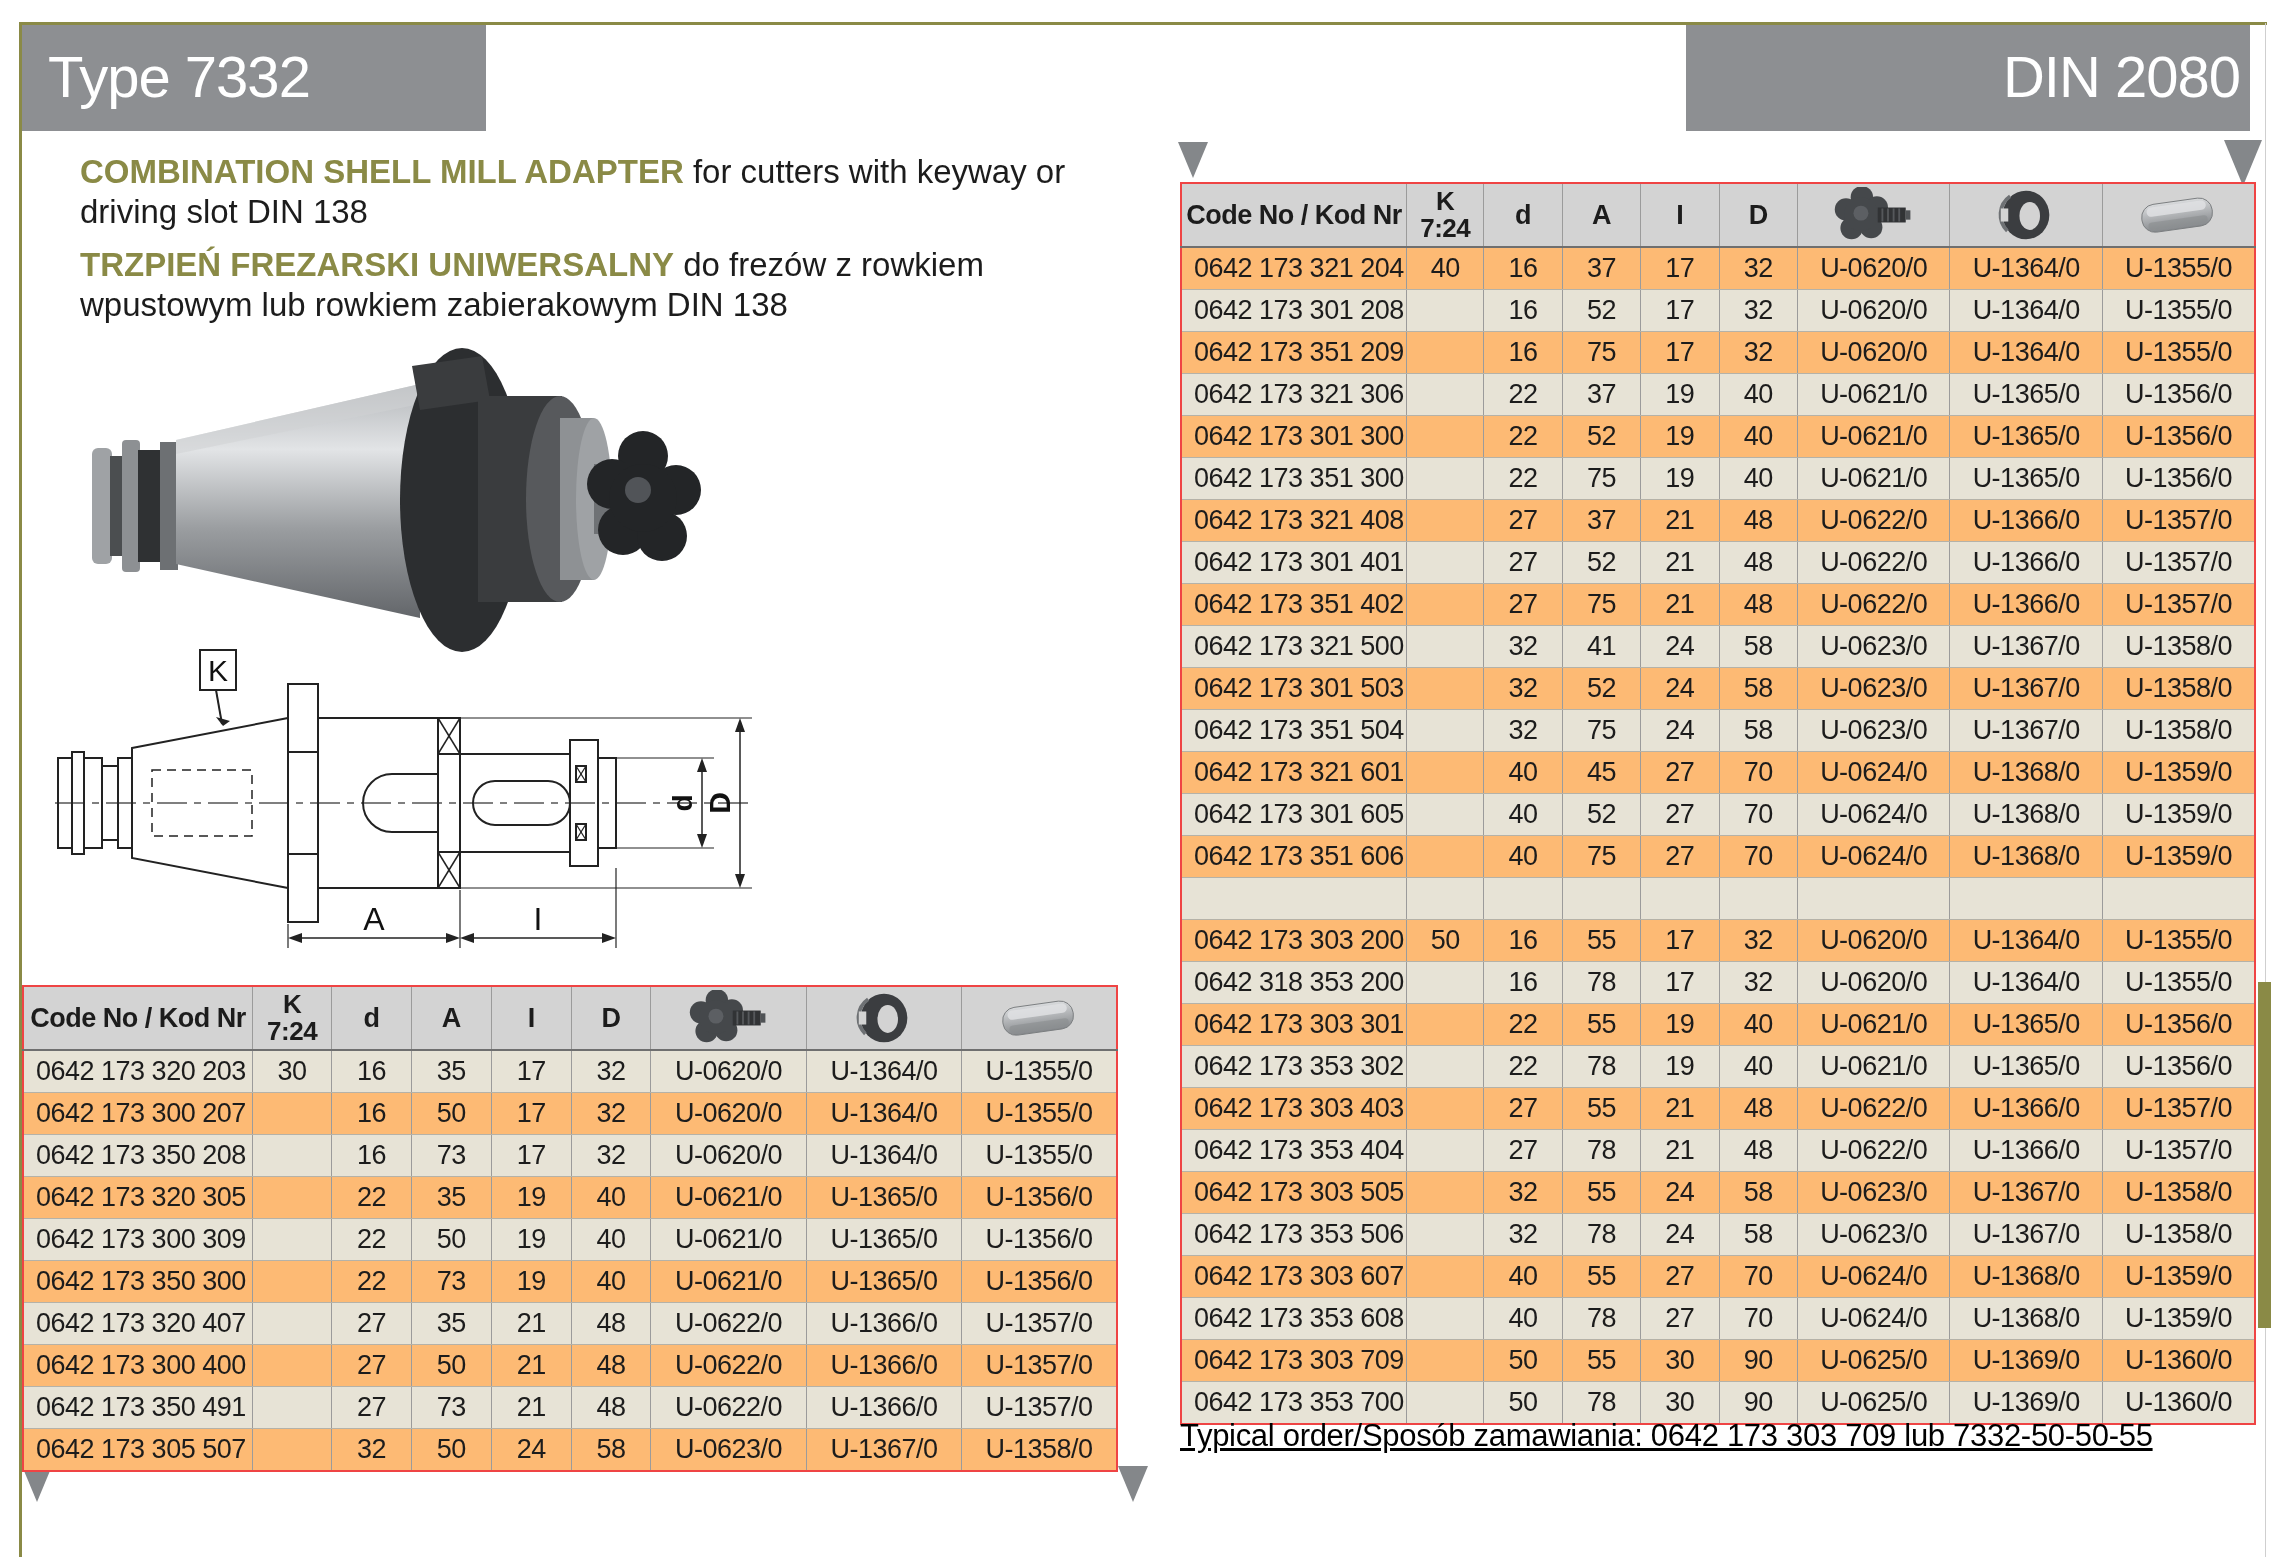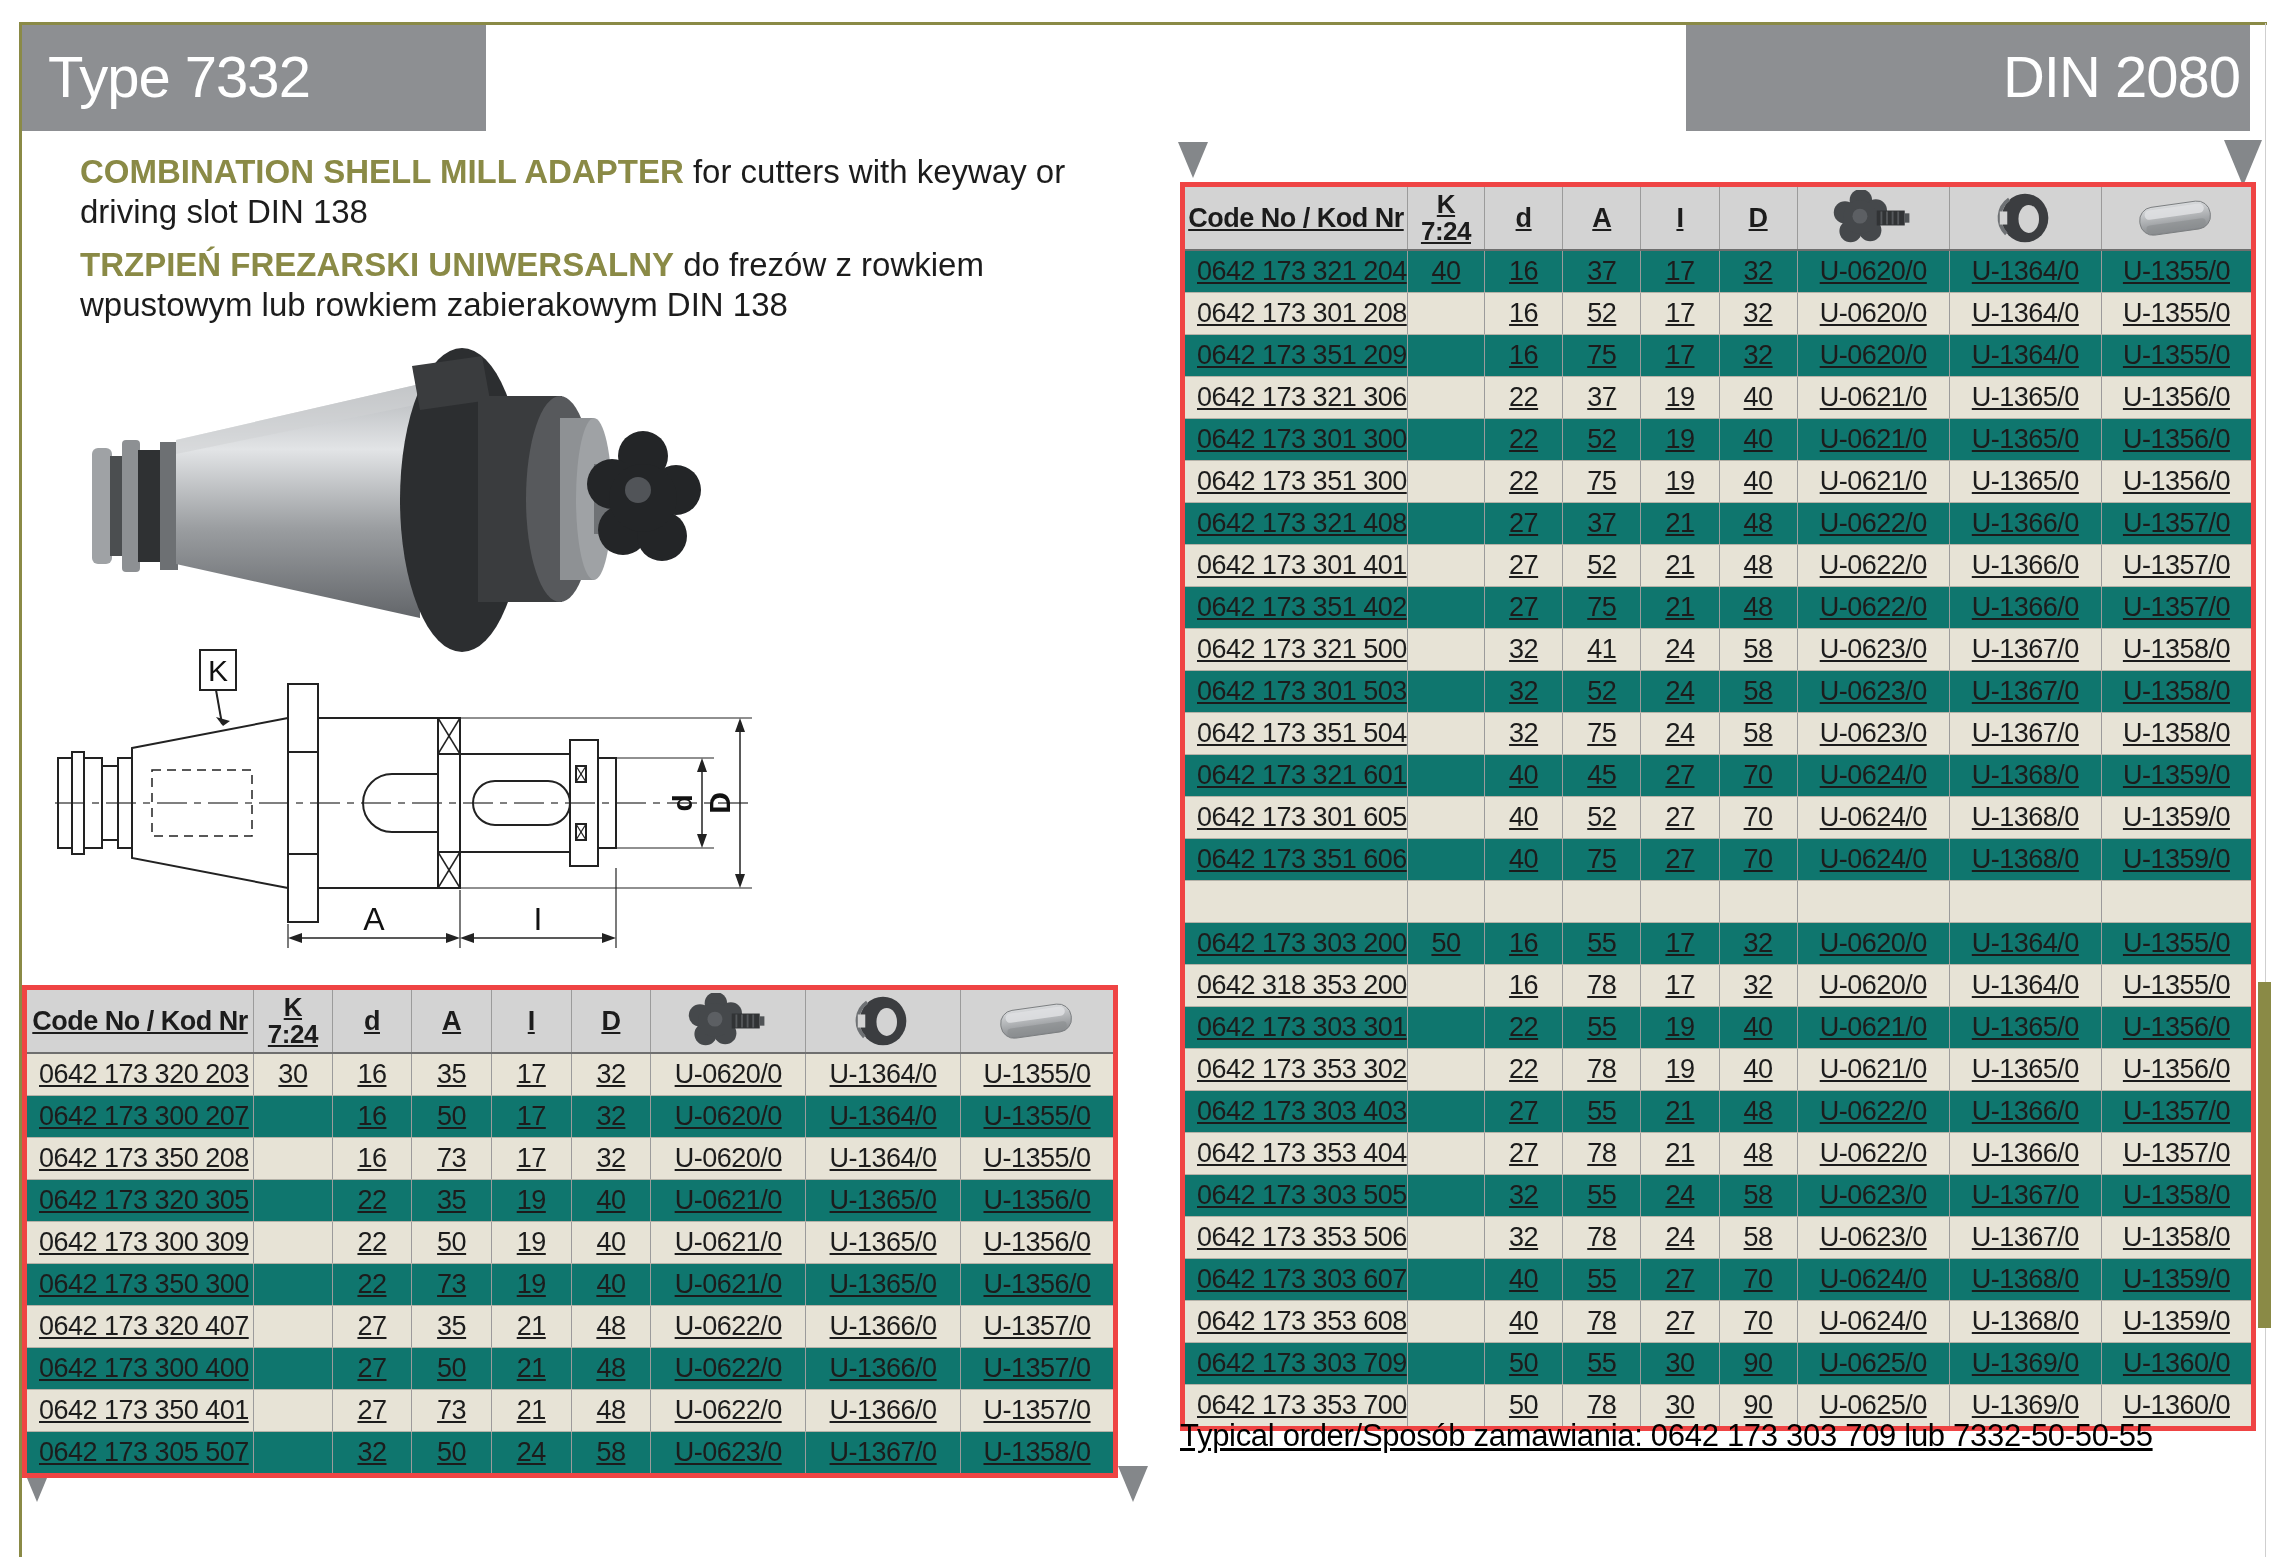--- a/index.html
+++ b/index.html
@@ -28,22 +28,22 @@
   .tri{width:0;height:0;border-style:solid;border-color:transparent;}
   .tri-big{border-left-width:19px;border-right-width:19px;border-top:46px solid var(--trigray);}
   .tri-sm{border-left-width:15px;border-right-width:15px;border-top:36px solid var(--trigray);}
   .tri-din{left:2224px;top:140px;}
   .tri-rtable{left:1178px;top:142px;}
   .tri-bl{left:22px;top:1466px;}
   .tri-bm{left:1118px;top:1466px;}
   
   .tbl-wrap-left{left:22px;top:985px;width:1096px;}
   .tbl-wrap-right{left:1180px;top:182px;width:1076px;}
-  table.spec{border-collapse:collapse;table-layout:fixed;width:100%;background:#0f766e;
-             border:5px solid #ef4444;text-decoration:underline;}
+  table.spec{border-collapse:collapse;table-layout:fixed;width:100%;background:#fdba74;
+             border:2px solid #ef4444;}
   table.spec th{background:var(--hdrgray);border:1px solid #9b9b9b;border-bottom:2px solid #6f6f6f;
                 font-size:27px;font-weight:bold;text-align:center;vertical-align:middle;
                 height:62px;padding:0;letter-spacing:-0.5px;}
   table.spec td{border-left:1px solid #9b9b9b;border-right:1px solid #9b9b9b;
                 border-top:1px solid #b5b2a8;border-bottom:1px solid #b5b2a8;
                 font-size:27px;text-align:center;height:41px;padding:0;
                 letter-spacing:-0.5px;white-space:nowrap;overflow:hidden;}
   table.spec tr.beige td{background:var(--beige);}
   table.spec td.code{text-align:left;padding-left:12px;}
   .kh div{line-height:27px;font-size:26px;}
@@ -342,21 +342,21 @@
             <td></td>
             <td>27</td>
             <td>50</td>
             <td>21</td>
             <td>48</td>
             <td>U-0622/0</td>
             <td>U-1366/0</td>
             <td>U-1357/0</td>
           </tr>
           <tr class="beige">
-            <td class="code">0642 173 350 401</td>
+            <td class="code">0642 173 350 491</td>
             <td></td>
             <td>27</td>
             <td>73</td>
             <td>21</td>
             <td>48</td>
             <td>U-0622/0</td>
             <td>U-1366/0</td>
             <td>U-1357/0</td>
           </tr>
           <tr>

